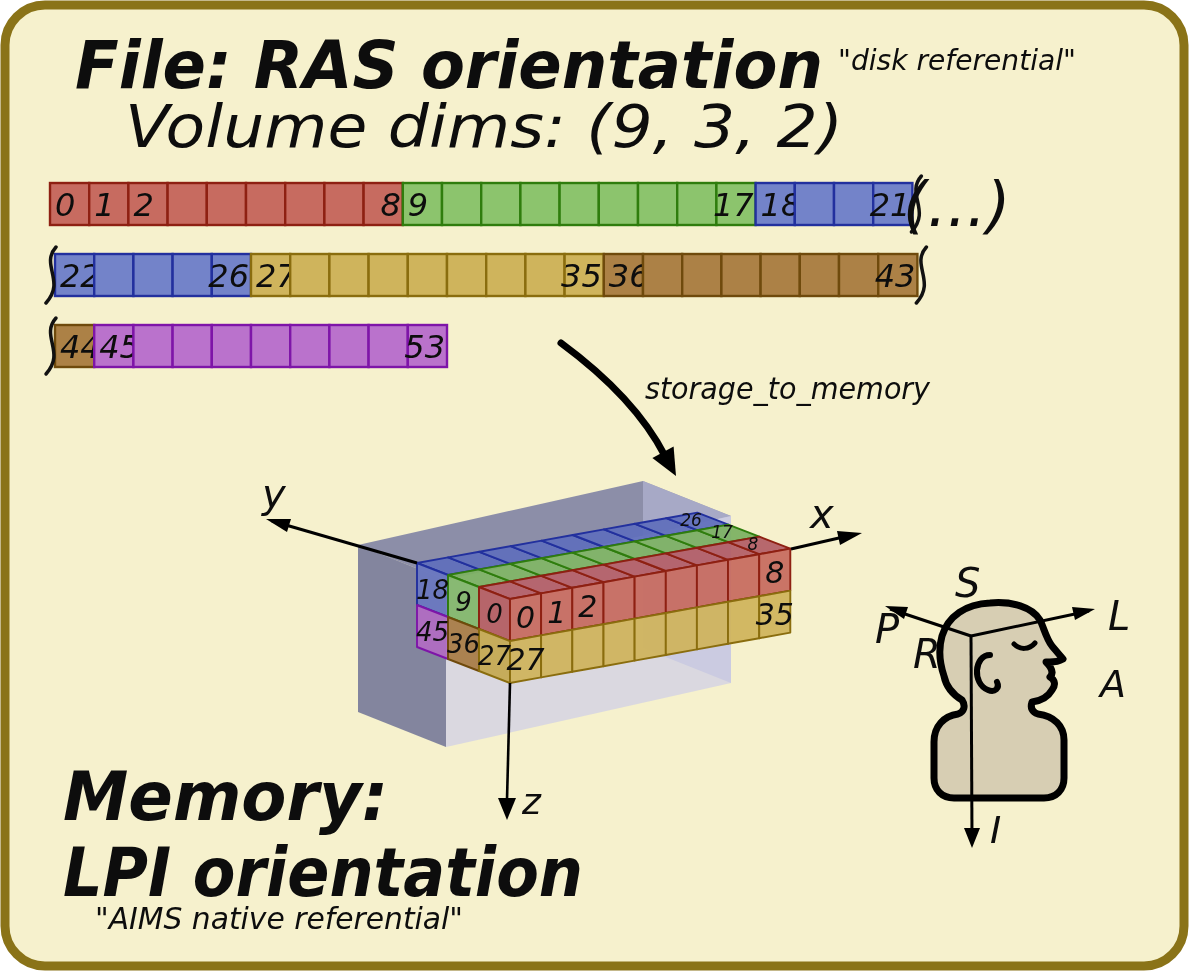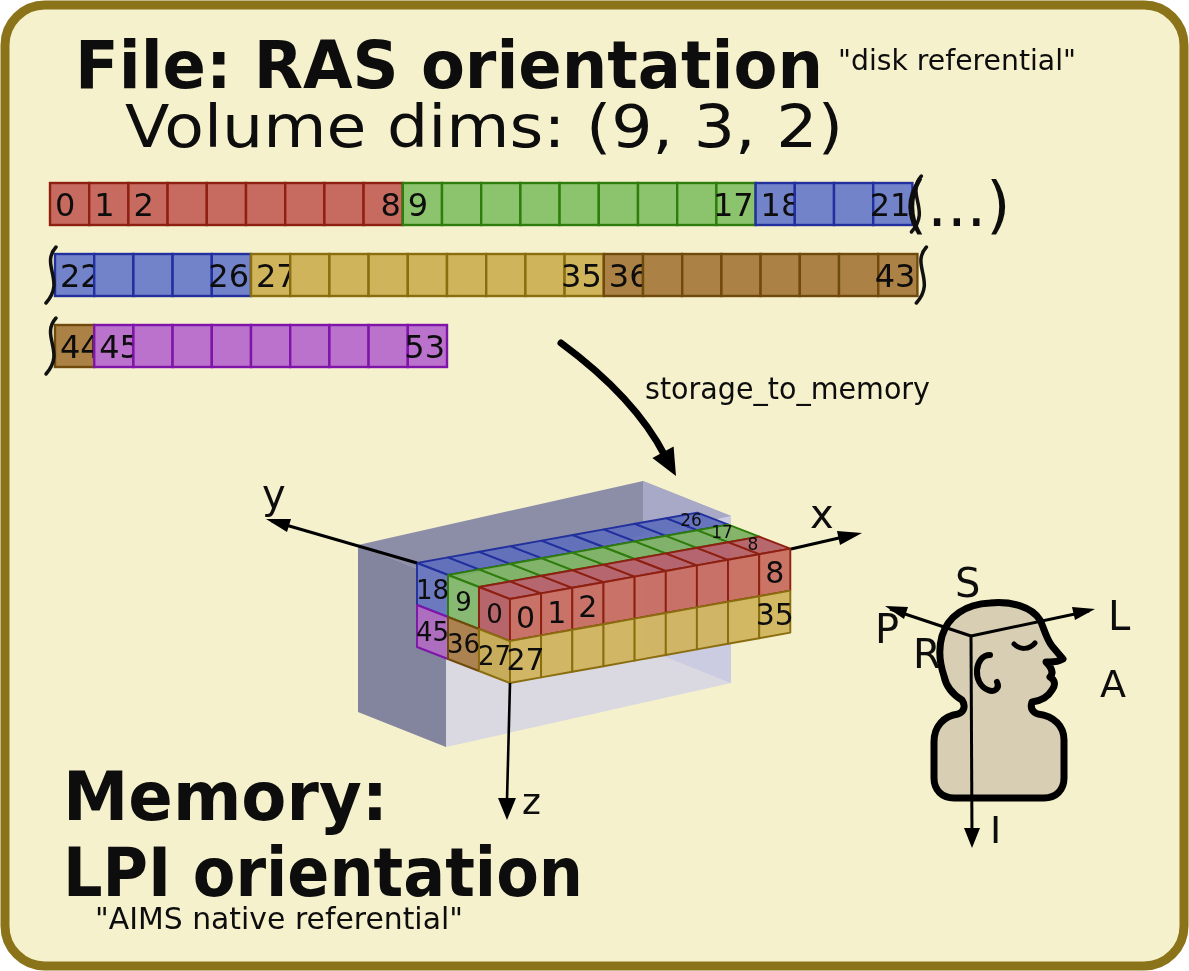--- a/index.html
+++ b/index.html
@@ -1,16 +1,16 @@
 <!DOCTYPE html>
 <html><head>
 <meta charset="utf-8">
 <style>
   html,body{margin:0;padding:0;background:#ffffff;}
-  #stage{position:relative;width:1189px;height:971px;}
+  #stage{position:relative;width:1189px;height:971px;font-style:italic;}
   svg{font-family:"DejaVu Sans",sans-serif;}
   text{fill:#0d0d0d;}
   .bold{font-weight:bold;}
 </style>
 </head>
 <body>
 
 <div id="stage">
 <svg id="scene" width="1189" height="971" viewBox="0 0 1189 971">
 

